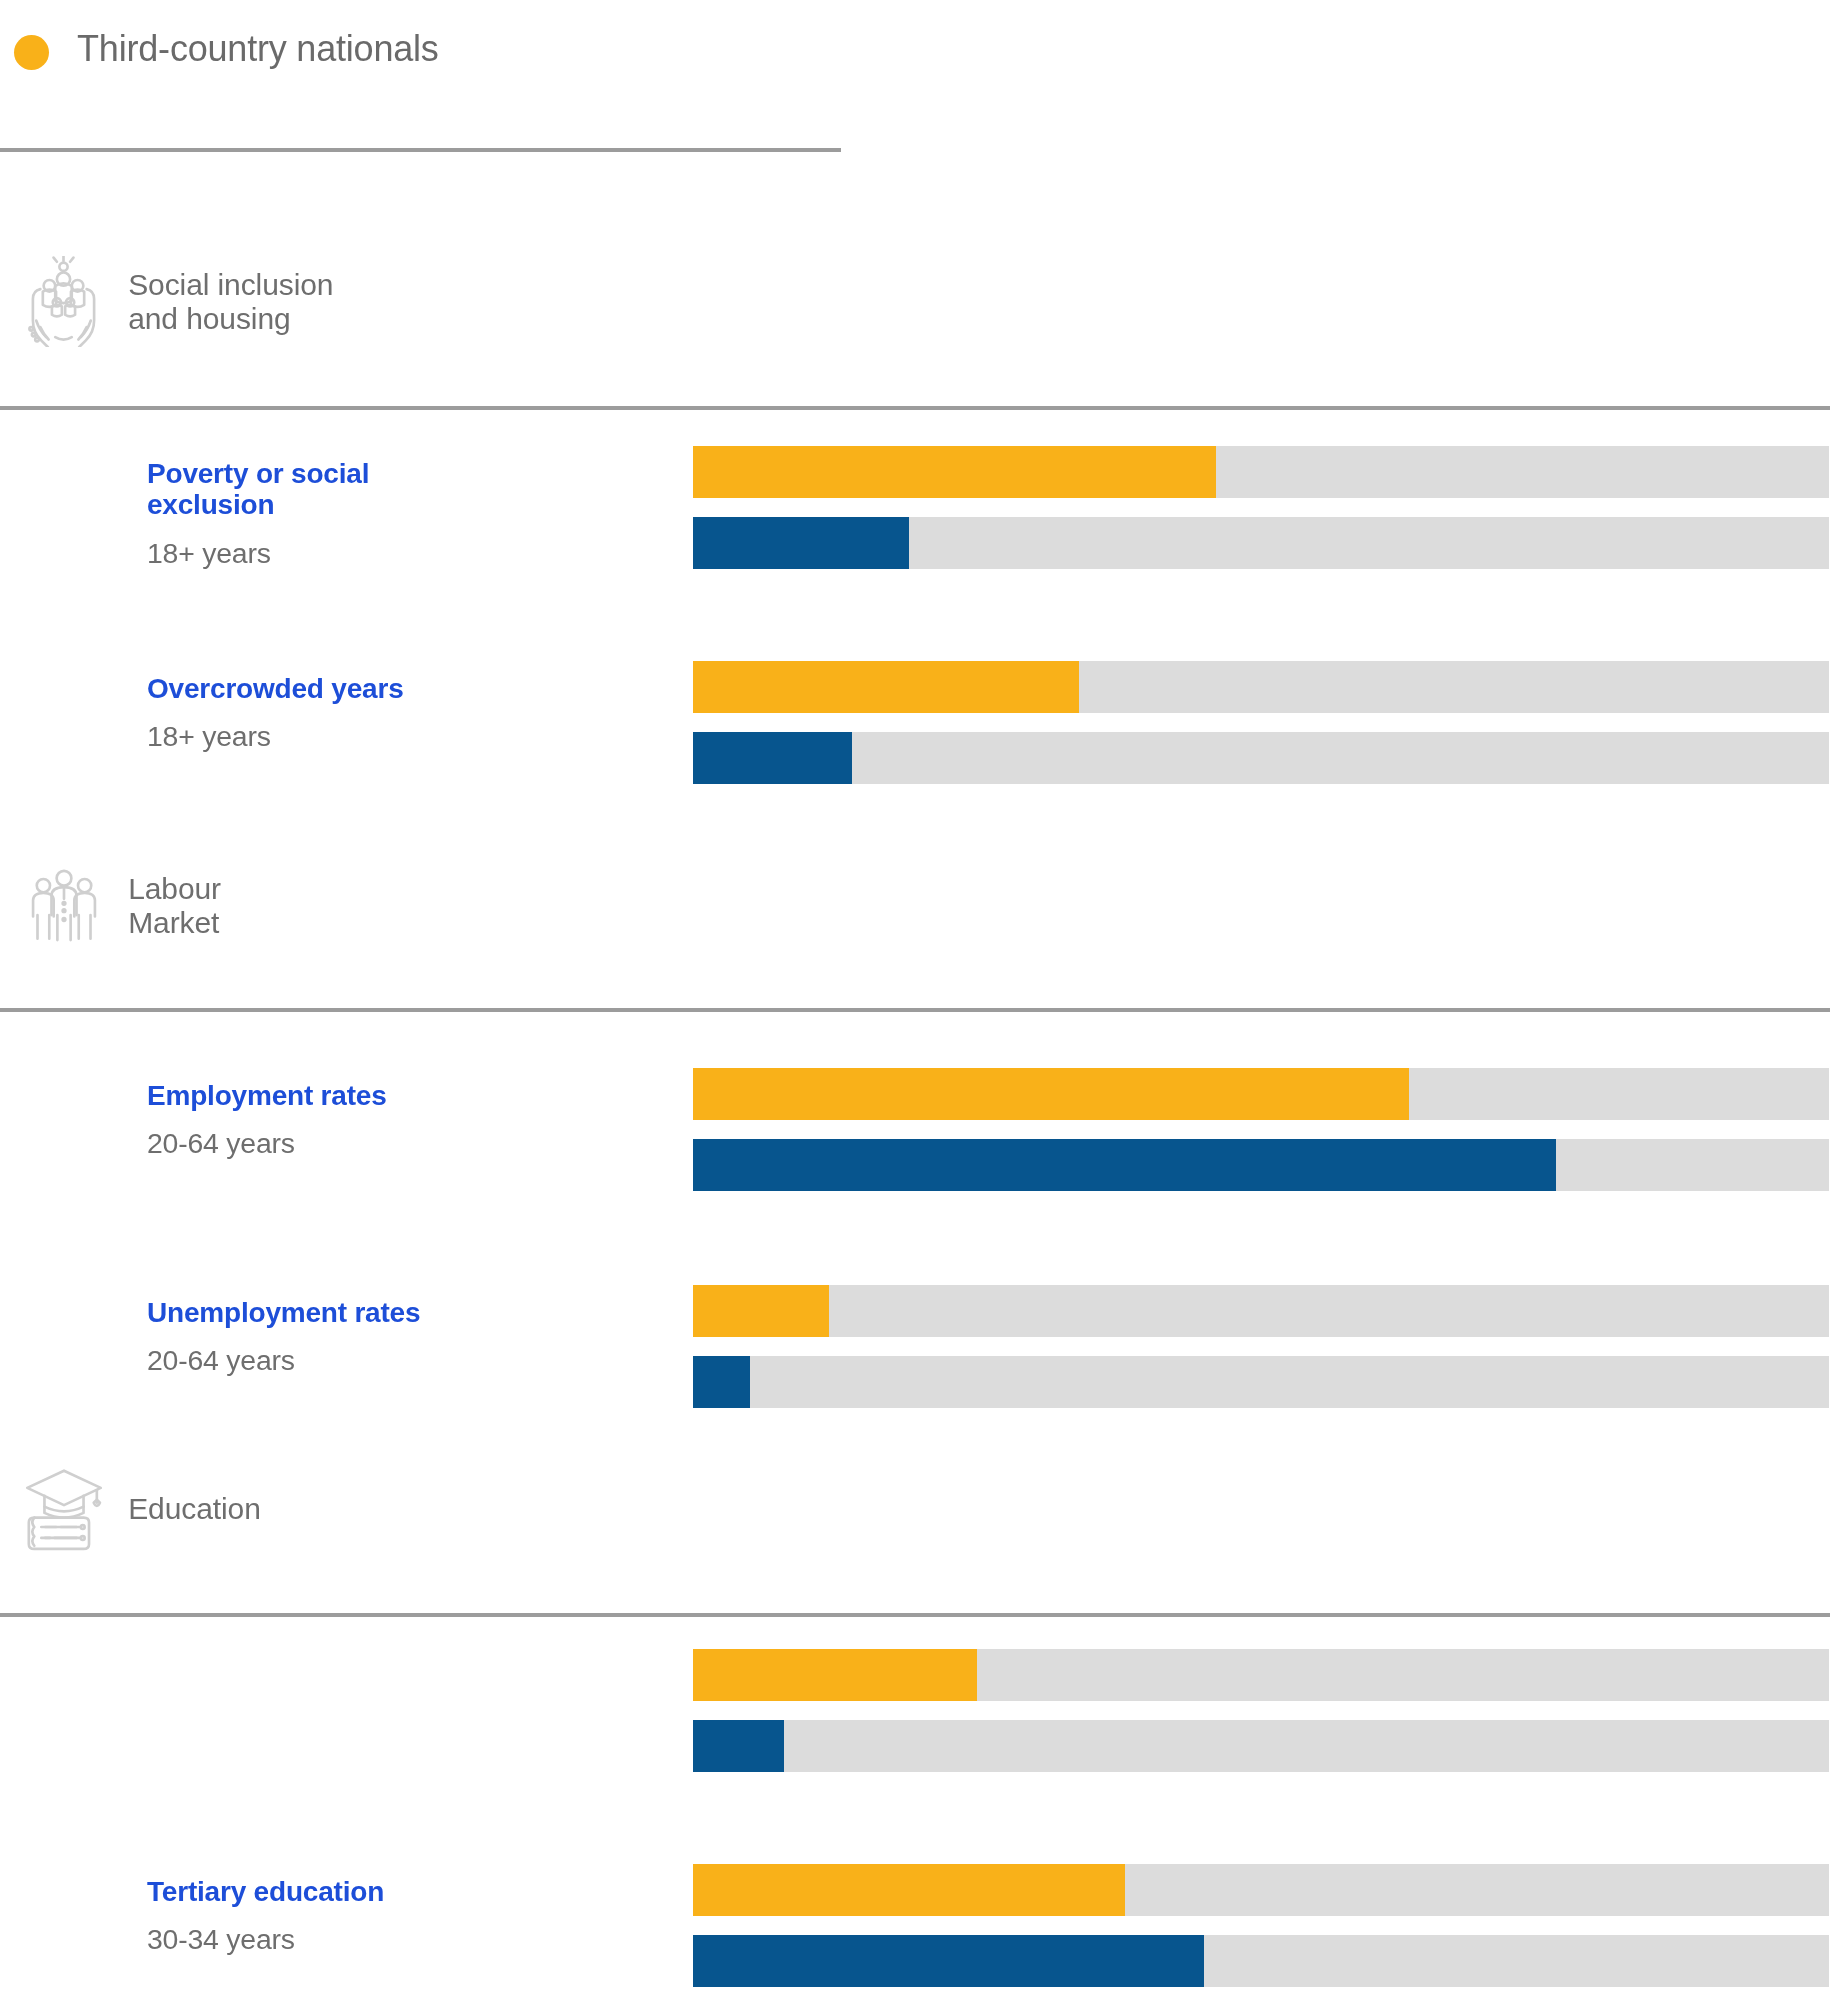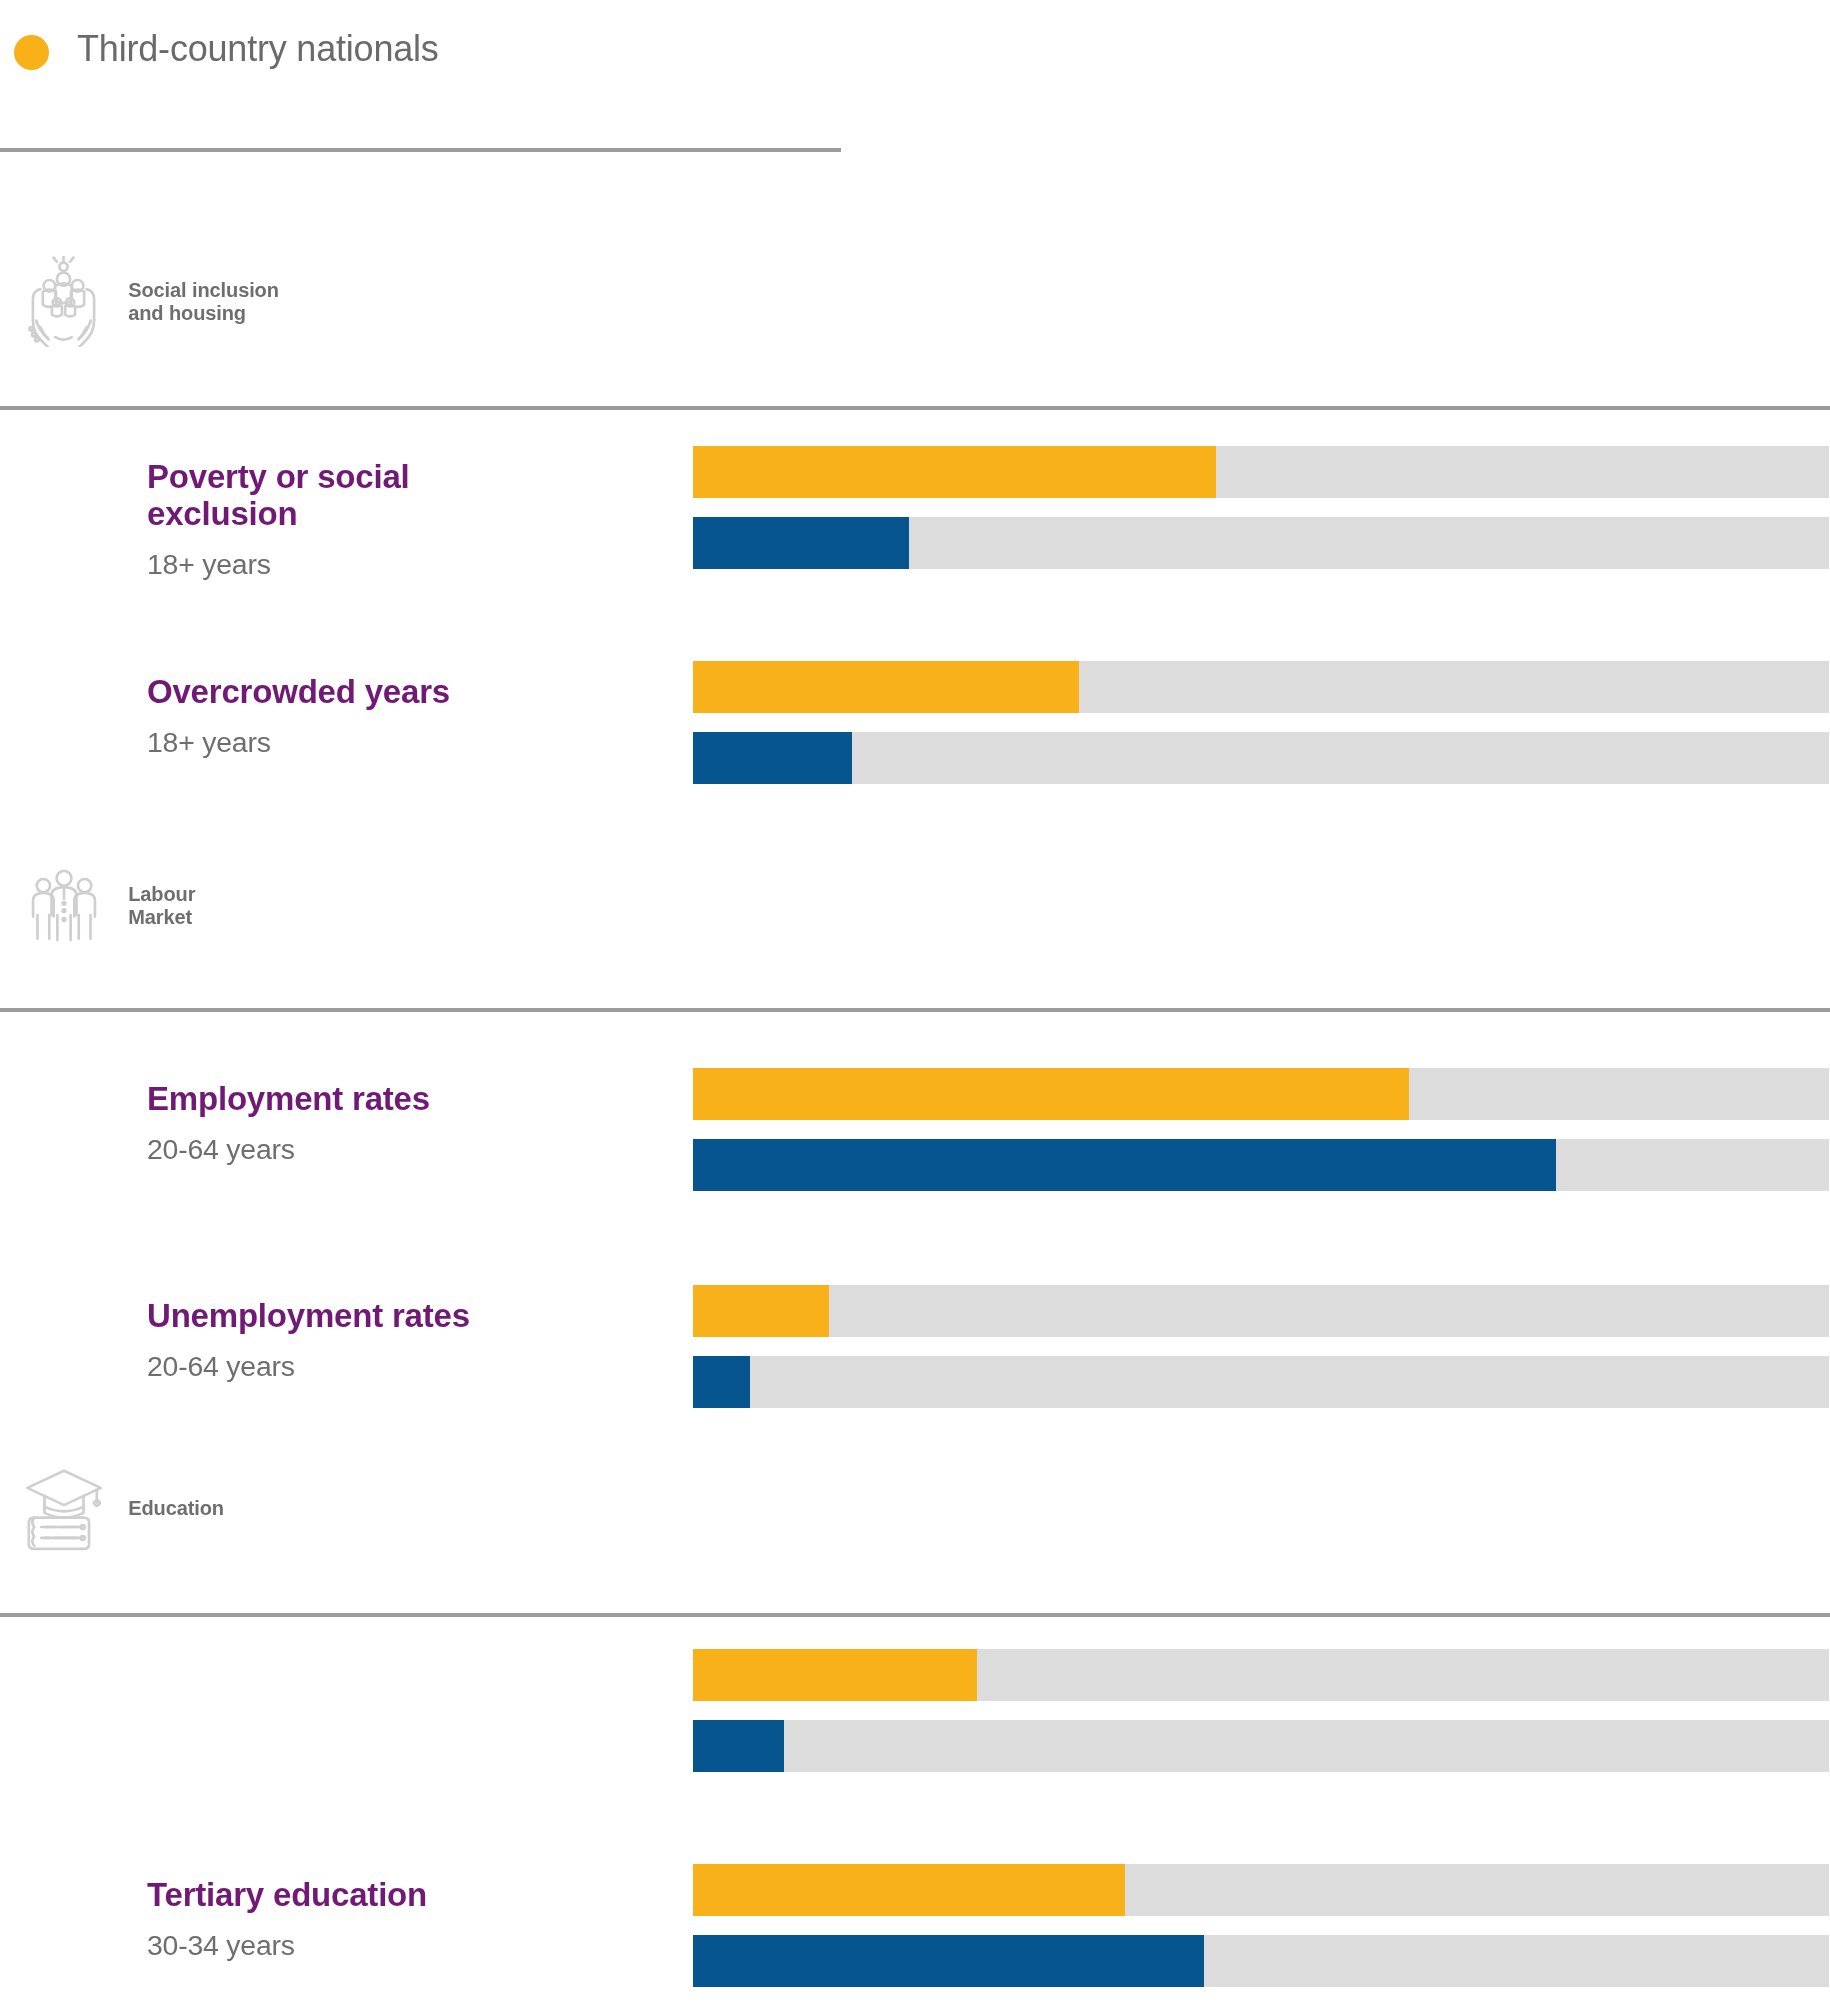--- a/index.html
+++ b/index.html
@@ -65,22 +65,22 @@
     width: 88px;
     margin-left: 19.6px;
     flex: 0 0 auto;
     display: flex;
     align-items: center;
     justify-content: center;
   }
   .section-icon svg { display: block; }
   .section-title {
     margin-left: 20.6px;
-    font-size: 20px;
-    font-weight: bold;
+    font-size: 30px;
+    font-weight: normal;
     color: #6e6e6e;
     line-height: 1.13;
     white-space: pre-line;
     letter-spacing: -0.1px;
   }
   .divider {
     position: absolute;
     left: 0;
     width: 1831px;
     height: 4.4px;
@@ -94,23 +94,23 @@
     width: 1831px;
     height: 147px;
   }
   .row-label {
     position: absolute;
     left: 147px;
     top: 16.7px;
     width: 422px;
   }
   .row-name {
-    font-size: 33px;
+    font-size: 28px;
     font-weight: bold;
-    color: #701a75;
+    color: #1d4ed8;
     line-height: 1.13;
     white-space: pre-line;
     letter-spacing: -0.2px;
   }
   .row-age {
     font-size: 28.4px;
     font-weight: 400;
     color: #6e6e6e;
     line-height: 1.15;
     letter-spacing: -0.2px;

